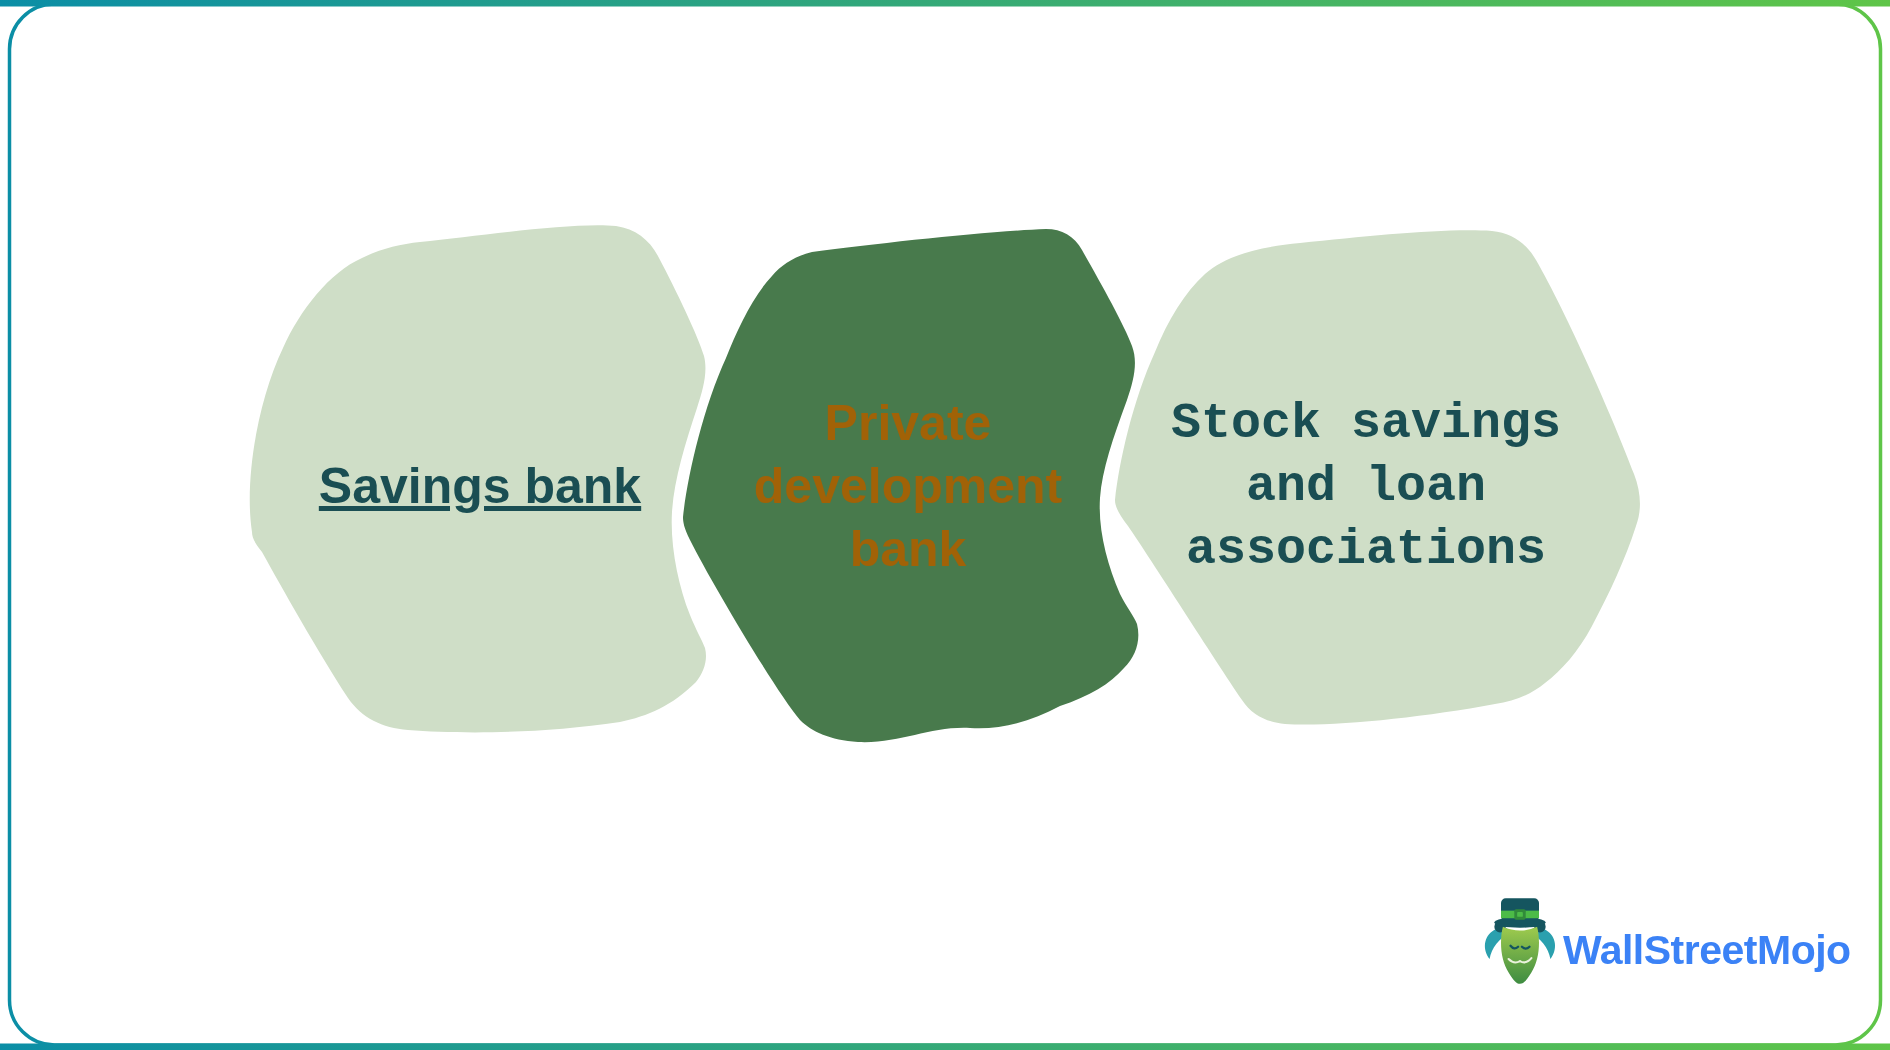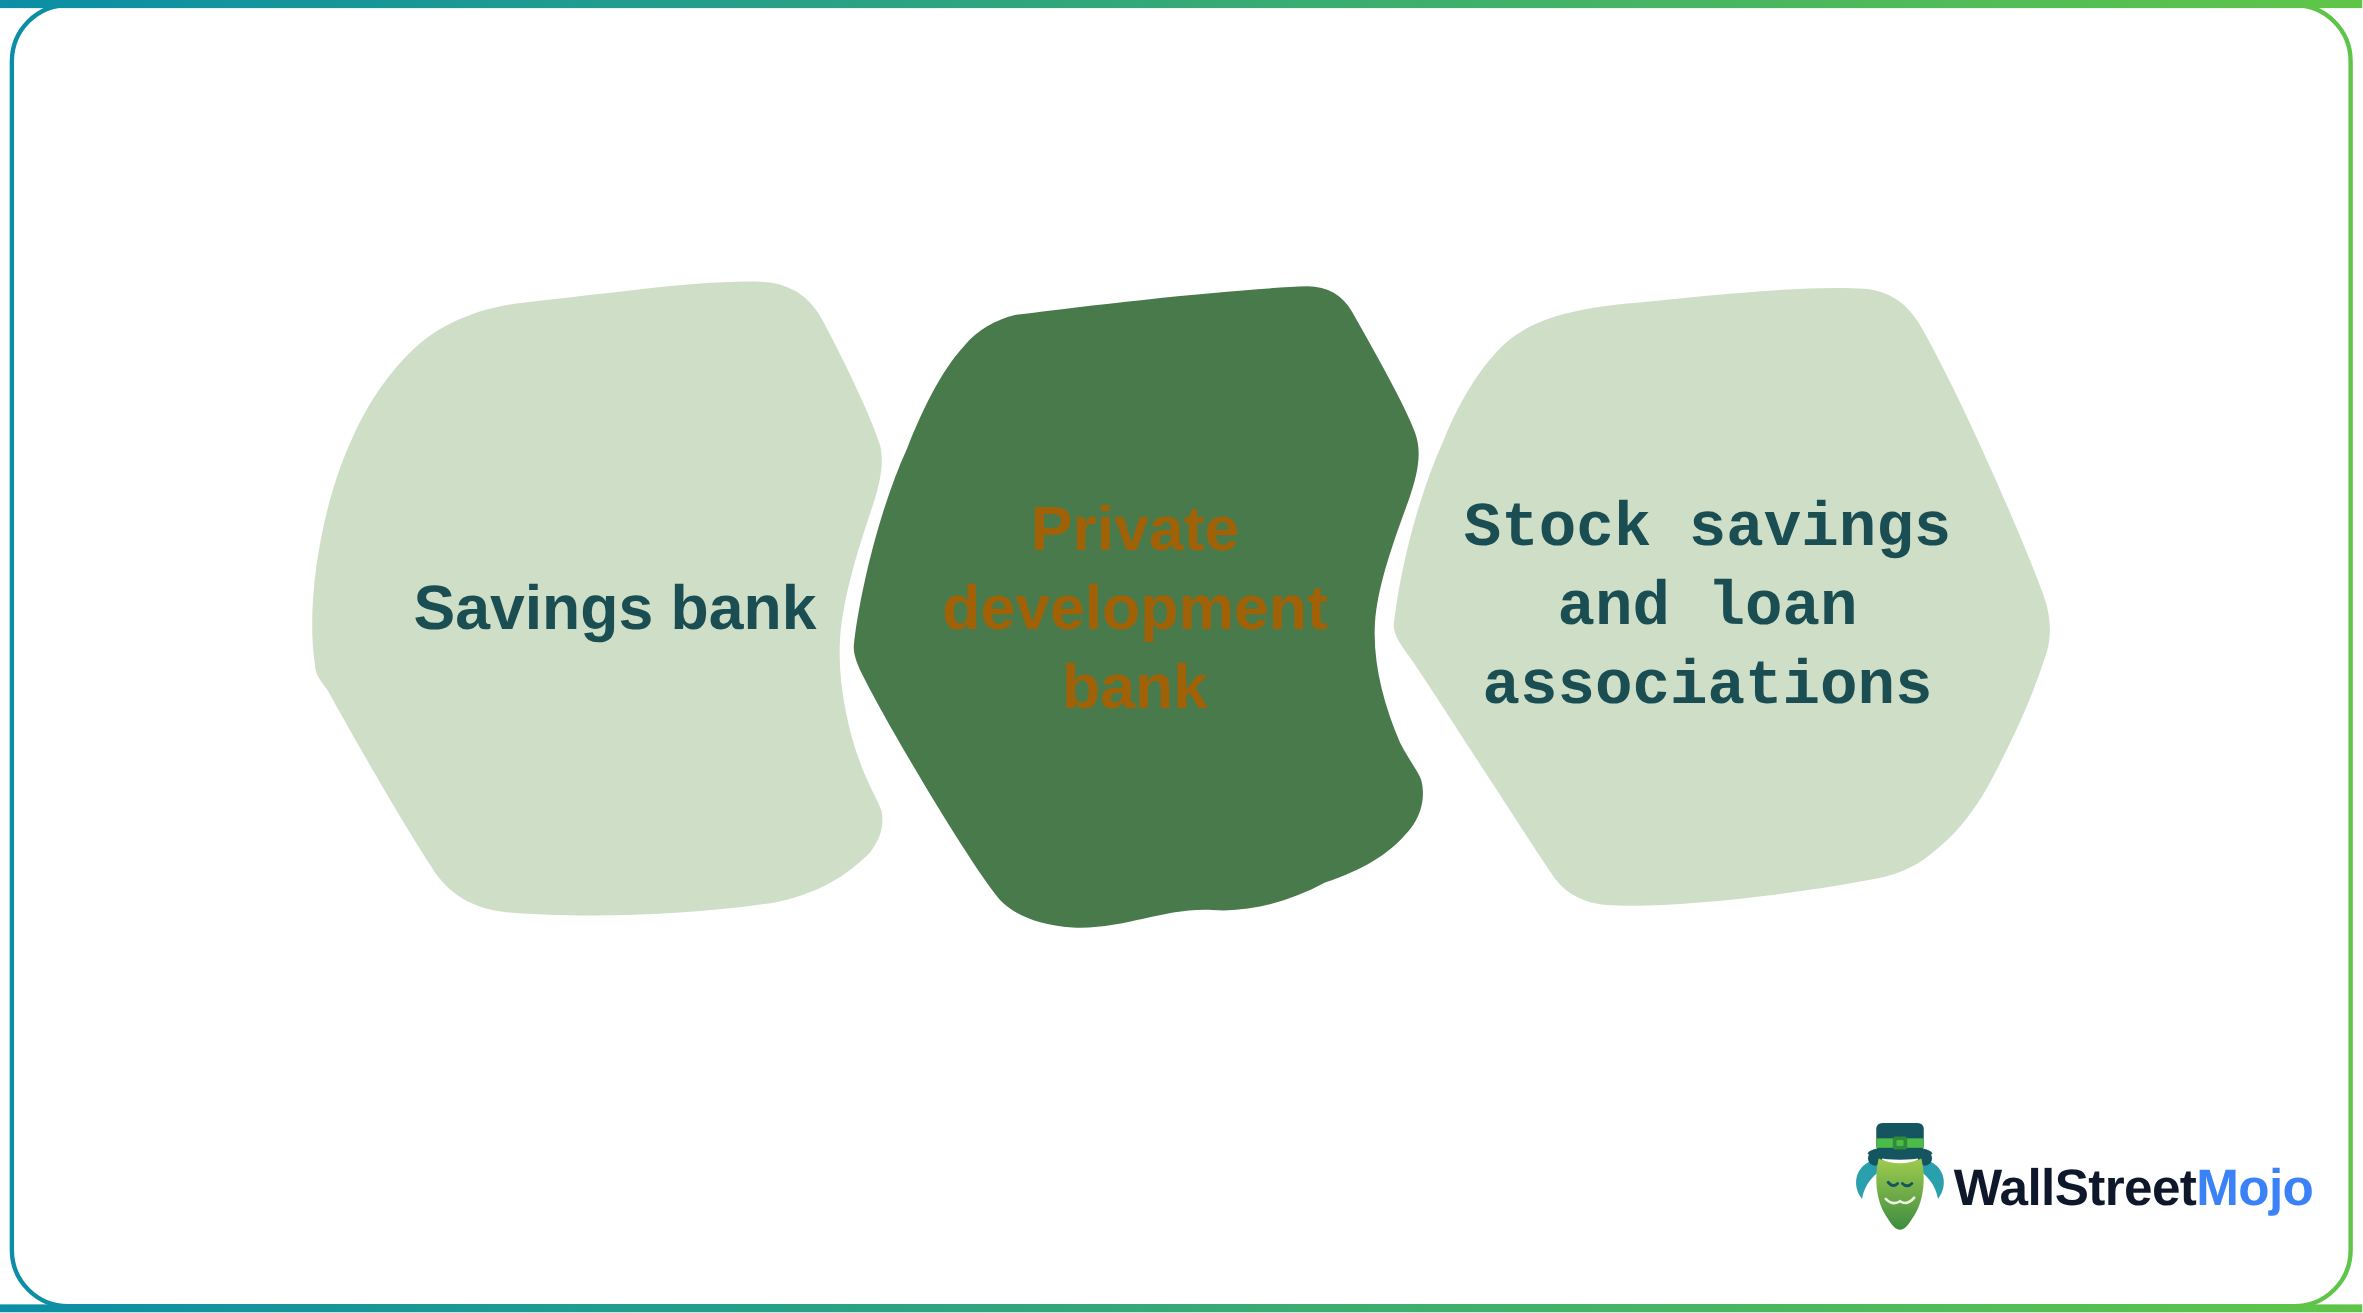--- a/index.html
+++ b/index.html
@@ -13,21 +13,21 @@
     position:absolute;text-align:center;
     font-weight:700;font-size:50px;line-height:63px;letter-spacing:0px;
   }
   .label-teal{color:#1A4E53;}
   .label-white{color:#a16207;}
   .logo-icon-svg{position:absolute;left:1482px;top:896px;width:76px;height:92px;}
   .logo-text{
     position:absolute;left:1563px;top:927px;
     font-size:41px;font-weight:700;letter-spacing:-0.5px;white-space:nowrap;
   }
-  .brand-first{color:#0f172a;}
+  .brand-first{color:#3b82f6;}
   .brand-second{color:#3b82f6;}
 </style>
 </head>
 <body>
 
 <svg class="bg-svg" viewBox="0 0 1890 1050" aria-hidden="true">
   <defs>
     <linearGradient id="frameGrad" x1="0" y1="0" x2="1" y2="0">
       <stop offset="0" stop-color="#0B8EA6"></stop>
       <stop offset="1" stop-color="#5FC548"></stop>
@@ -86,21 +86,21 @@
            C 1641 492 1642 510 1636 526
            C 1625 560 1610 592 1592 626
            C 1578 652 1562 670 1545 683
            C 1532 694 1515 701 1495 704
            C 1420 718 1330 727 1285 724
            C 1266 722 1252 715 1242 700
            C 1215 660 1150 558 1128 526
            C 1119 514 1115 507 1115 500 Z" fill="#CFDEC7"></path>
 </svg>
 
-<div class="hex-label label-teal" style="left:232px;top:455px;width:520px;">
+<div class="hex-label label-teal" style="left:220px;top:455px;width:520px;text-decoration:underline;">
   <div>Savings bank</div>
 </div>
 
 <div class="hex-label label-white" style="left:648px;top:392px;width:520px;">
   <div>Private</div>
   <div>development</div>
   <div>bank</div>
 </div>
 
 <div class="hex-label label-teal" style="left:1106px;top:392px;width:520px;font-family:Liberation Mono, monospace;">

